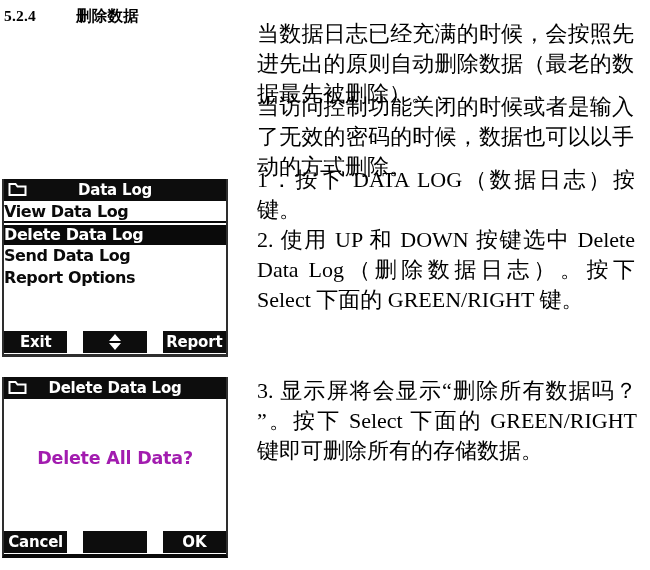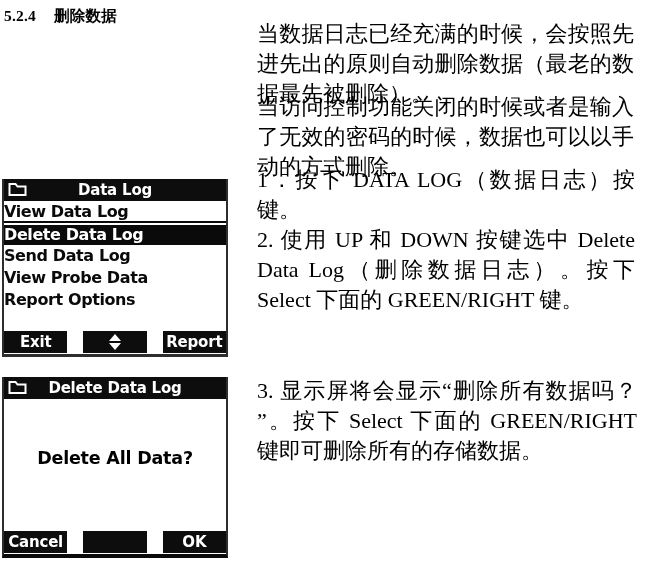--- a/index.html
+++ b/index.html
@@ -12,21 +12,21 @@
     overflow: hidden;
   }
 
   
   .heading {
     position: absolute; left: 4px; top: 6px;
     font-weight: bold; font-size: 15.5px;
     letter-spacing: 0.2px;
   }
   .heading .sec-num { display: inline-block; }
-  .heading .sec-title { display: inline-block; margin-left: 14px; text-align: center; }
+  .heading .sec-title { display: inline-block; margin-left: 36px; text-align: center; }
 
   
   .coltext {
     position: absolute; left: 257px; width: 377px;
     font-size: 22px; line-height: 30px;
     text-align: justify; text-justify: inter-ideograph;
   }
   .p1 { top: 19px; }
   .p2 { top: 92px; }
   .steps12 { top: 165px; width: 378px; }
@@ -95,21 +95,21 @@
     width: 0; height: 0;
     border-left: 6px solid transparent; border-right: 6px solid transparent;
     border-top: 7px solid #fff;
   }
 
   .dialog-body {
     flex: 1 1 auto; display: flex; align-items: center; justify-content: center;
     background: #fff;
   }
   .dialog-msg {
-    font-size: 17.5px; font-weight: bold; color: #000000;
+    font-size: 17.5px; font-weight: bold; color: #a21caf;
     letter-spacing: -0.2px; margin-top: -14px;
   }
 </style>
 </head>
 <body>
 
 <div class="heading">
   <span class="sec-num">5.2.4</span>
   <span class="sec-title">删除数据</span>
 </div>
@@ -128,21 +128,20 @@
       <svg width="19" height="15" viewBox="0 0 19 15">
         <path d="M1.5 13 V2 h6 l2 2.5 h8 v8.5 z" fill="none" stroke="#ffffff" stroke-width="2"></path>
       </svg>
     </span>
     <span>Data Log</span>
   </div>
   <div class="menu">
     <div class="menu-item first">View Data Log</div>
     <div class="menu-item selected">Delete Data Log</div>
     <div class="menu-item">Send Data Log</div>
-    <div class="menu-item">View Probe Data</div>
     <div class="menu-item">Report Options</div>
   </div>
   <div class="spacer"></div>
   <div class="softbar">
     <div class="softkey">Exit</div>
     <div class="softkey">
       <span class="updown">
           <i class="tu"></i>
           <i class="td"></i>
         </span>

